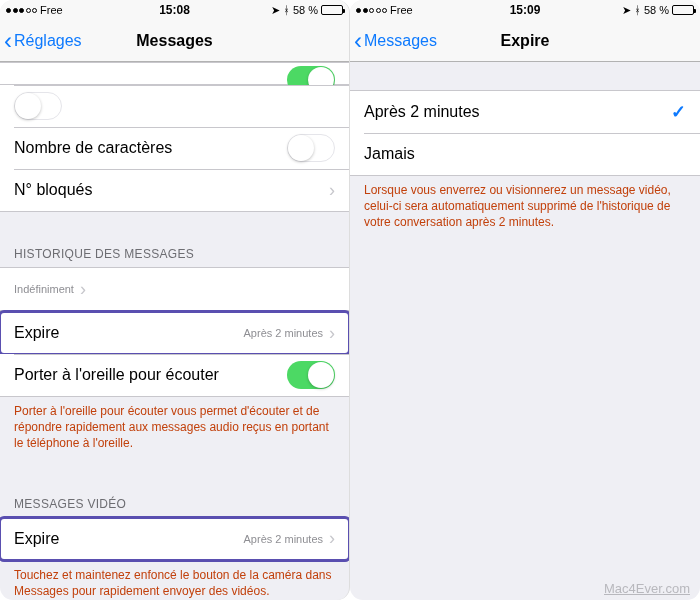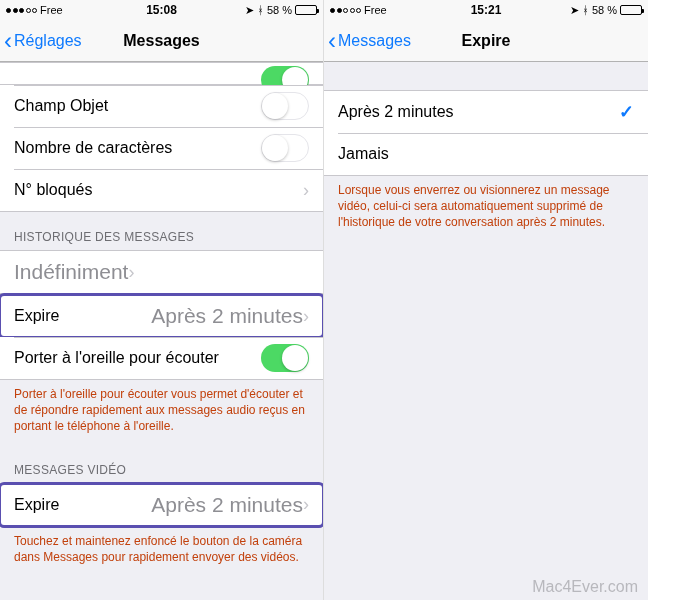--- a/index.html
+++ b/index.html
@@ -1,18 +1,18 @@
 <!DOCTYPE html>
 <html><head>
 <meta charset="utf-8">
 <style>
   * { margin: 0; padding: 0; box-sizing: border-box; }
   html, body { width: 700px; height: 600px; font-family: -apple-system, "Helvetica Neue", Arial, sans-serif; background: #fff; }
   .wrap { display: flex; width: 700px; height: 600px; }
-  .phone { width: 324px; height: 600px; background: #efeff4; overflow: hidden; position: relative; border-right: 1px solid #ddd; }
+  .phone { width: 350px; height: 600px; background: #efeff4; overflow: hidden; position: relative; border-right: 1px solid #ddd; border-radius: 13px; }
   .phone:last-child { border-right: none; }
 
   
   .status { height: 20px; display: flex; align-items: center; justify-content: space-between; font-size: 11px; padding: 0 6px; background: #f8f8f8; }
   .status .left, .status .right { display: flex; align-items: center; gap: 3px; }
   .status .center { position: absolute; left: 50%; transform: translateX(-50%); font-weight: 700; font-size: 12px; }
   .signal { display: flex; gap: 1.5px; align-items: center; }
   .dot { width: 5px; height: 5px; border-radius: 50%; border: 0.8px solid #000; }
   .dot.f { background: #000; }
   .battery { width: 22px; height: 10px; border: 1px solid #000; border-radius: 2px; position: relative; }
@@ -20,45 +20,45 @@
   .battery .fill { height: 100%; width: 58%; background: #000; }
 
   
   .nav { height: 42px; background: #f8f8f8; border-bottom: 0.5px solid #b2b2b2; display: flex; align-items: center; position: relative; }
   .nav .back { color: #0e7afe; display: flex; align-items: center; font-size: 16px; padding-left: 4px; cursor: pointer; }
   .nav .back .chev { font-size: 24px; font-weight: 300; margin-right: 2px; line-height: 1; }
   .nav .title { position: absolute; left: 50%; transform: translateX(-50%); font-weight: 600; font-size: 16px; }
 
   
   .content { height: 538px; overflow: hidden; }
-  .group-header { font-size: 12px; color: #6d6d72; padding: 18px 14px 6px; text-transform: uppercase; letter-spacing: 0.3px; }
+  .group-header { font-size: 12px; color: #6d6d72; padding: 18px 14px 6px; text-transform: uppercase; letter-spacing: 0.3px; margin-top: 17px; }
   .group-footer { font-size: 12px; color: #c2410c; padding: 6px 14px 10px; line-height: 1.35; }
   .cell { background: #fff; height: 42px; display: flex; align-items: center; padding: 0 14px; font-size: 16px; position: relative; }
   .cell + .cell::before,
   .cell.sep-top::before { content: ""; position: absolute; left: 14px; right: 0; top: 0; height: 0.5px; background: #c8c7cc; }
   .group { border-top: 0.5px solid #c8c7cc; border-bottom: 0.5px solid #c8c7cc; }
   .cell .label { flex: 1; color: #000; }
-  .cell .value { color: #8e8e93; font-size: 21px; margin-right: 0; }
+  .cell .value { color: #8e8e93; font-size: 11px; margin-right: 6px; }
   .chevron { color: #c7c7cc; font-size: 18px; }
   .checkmark { color: #0e7afe; font-size: 18px; font-weight: bold; }
   .highlight { outline: 3px solid #5a4fb0; outline-offset: -1px; border-radius: 4px; }
 
   
   .toggle { width: 48px; height: 28px; border-radius: 14px; position: relative; }
   .toggle.off { background: #fff; border: 1.5px solid #e5e5ea; }
   .toggle.on { background: #4cd964; }
   .toggle .knob { width: 26px; height: 26px; background: #fff; border-radius: 50%; position: absolute; top: 1px; box-shadow: 0 1px 3px rgba(0,0,0,0.25); }
   .toggle.off .knob { left: 0; top: -0.5px; }
   .toggle.on .knob { right: 1px; }
 
   .partial-toggle { width: 48px; height: 28px; overflow: hidden; position: relative; }
   .partial-toggle .t { position: absolute; bottom: -6px; width: 48px; height: 28px; border-radius: 14px; background: #4cd964; }
   .partial-toggle .k { position: absolute; bottom: -5px; right: 1px; width: 26px; height: 26px; background: #fff; border-radius: 50%; box-shadow: 0 1px 3px rgba(0,0,0,0.25); }
 
-  .watermark { position: absolute; bottom: 4px; right: 10px; font-size: 16px; color: #b8b8bd; }
+  .watermark { position: absolute; bottom: 4px; right: 10px; font-size: 13px; color: #b8b8bd; text-decoration: underline; }
 </style>
 </head>
 <body>
 
 <div class="wrap">
 
   <div class="phone">
     <div class="status">
       <div class="left">
         <span class="signal">
@@ -91,21 +91,20 @@
 
       <div class="group">
         <div class="cell" style="height:22px;border-bottom:0.5px solid #c8c7cc;">
           <span class="label"></span>
           <span class="partial-toggle">
               <span class="t"></span>
               <span class="k"></span>
             </span>
         </div>
         <div class="cell">
-          <span class="label">Champ Objet</span>
           <span class="toggle off">
               <span class="knob"></span>
             </span>
         </div>
         <div class="cell">
           <span class="label">Nombre de caractères</span>
           <span class="toggle off">
               <span class="knob"></span>
             </span>
         </div>
@@ -155,21 +154,21 @@
       <div class="left">
         <span class="signal">
           <span class="dot f"></span>
             <span class="dot f"></span>
             <span class="dot"></span>
             <span class="dot"></span>
             <span class="dot"></span>
         </span>
         <span>Free</span>
       </div>
-      <div class="center">15:21</div>
+      <div class="center">15:09</div>
       <div class="right">
         <span>➤</span>
         <span>ᚼ</span>
         <span>58 %</span>
         <span class="battery"><span class="fill"></span></span>
       </div>
     </div>
 
     <div class="nav">
       <div class="back">

